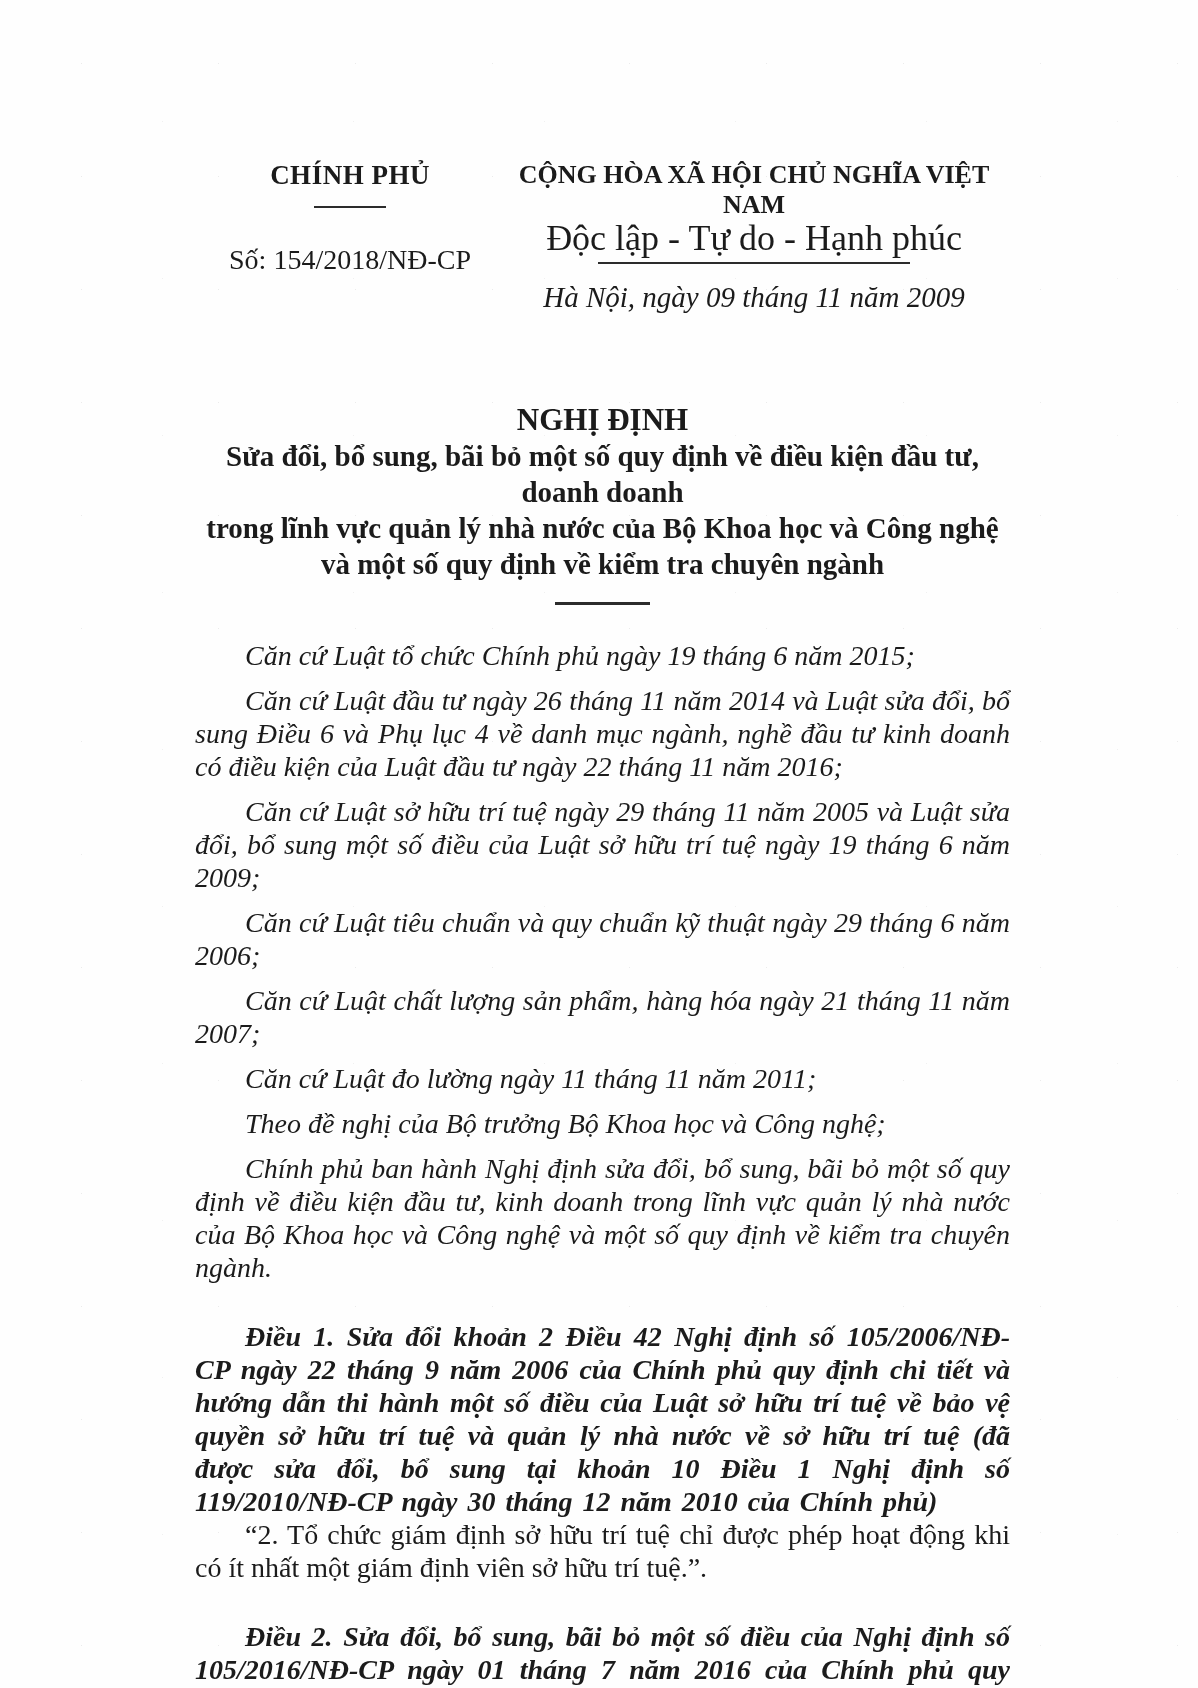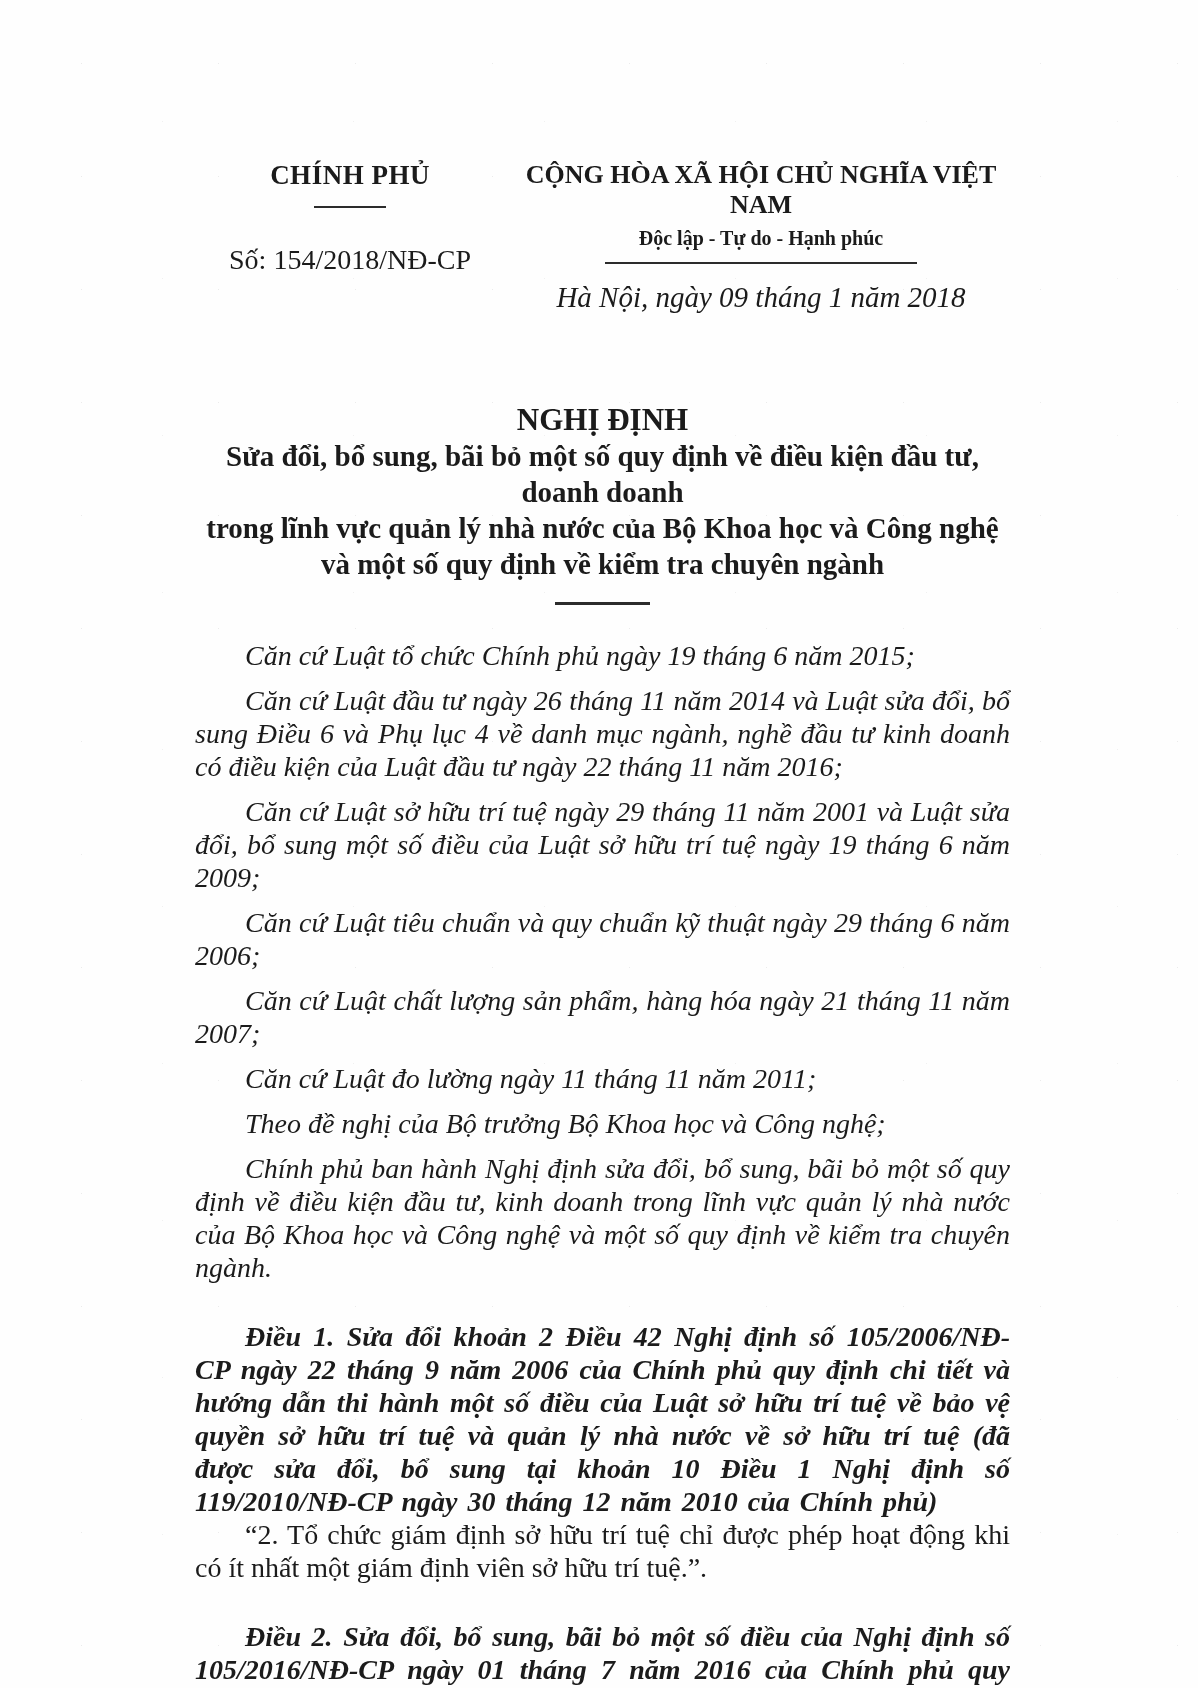--- a/index.html
+++ b/index.html
@@ -36,21 +36,21 @@
     display: flex;
     align-items: flex-start;
   }
   .header-left {
     width: 310px;
     text-align: center;
     flex: 0 0 auto;
   }
   .header-right {
     width: 480px;
-    margin-left: 16px;
+    margin-left: 9px;
     text-align: center;
     flex: 0 0 auto;
   }
   .authority {
     font-weight: bold;
     font-size: 27px;
     line-height: 30px;
     letter-spacing: 0.5px;
   }
   .rule {
@@ -62,22 +62,22 @@
     margin-top: 36px;
     font-size: 28px;
     line-height: 32px;
   }
   .national-title {
     font-weight: bold;
     font-size: 26px;
     line-height: 30px;
   }
   .national-motto {
-    font-weight: bold;
-    font-size: 20px;
+    font-weight: normal;
+    font-size: 36px;
     line-height: 32px;
     margin-top: 2px;
   }
   .rule-motto { width: 312px; margin: 8px auto 0 auto; }
   .place-date {
     font-style: italic;
     font-size: 29px;
     line-height: 34px;
     margin-top: 16px;
   }
@@ -125,36 +125,36 @@
   <div class="header">
     <div class="header-left">
       <div class="authority">CHÍNH PHỦ</div>
       <div class="rule rule-authority"></div>
       <div class="doc-number">Số: 154/2018/NĐ-CP</div>
     </div>
     <div class="header-right">
       <div class="national-title">CỘNG HÒA XÃ HỘI CHỦ NGHĨA VIỆT NAM</div>
       <div class="national-motto">Độc lập - Tự do - Hạnh phúc</div>
       <div class="rule rule-motto"></div>
-      <div class="place-date">Hà Nội, ngày 09 tháng 1 năm 2018</div>
+      <div class="place-date">Hà Nội, ngày 09 tháng 11 năm 2009</div>
     </div>
   </div>
 
   <div class="title-block">
     <div class="doc-type">NGHỊ ĐỊNH</div>
     <div class="subtitle">Sửa đổi, bổ sung, bãi bỏ một số quy định về điều kiện đầu tư, doanh doanh</div>
     <div class="subtitle">trong lĩnh vực quản lý nhà nước của Bộ Khoa học và Công nghệ</div>
     <div class="subtitle">và một số quy định về kiểm tra chuyên ngành</div>
     <div class="rule rule-title"></div>
   </div>
 
   <div class="preamble">
     <p>Căn cứ Luật tổ chức Chính phủ ngày 19 tháng 6 năm 2015;</p>
     <p>Căn cứ Luật đầu tư ngày 26 tháng 11 năm 2014 và Luật sửa đổi, bổ sung Điều 6 và Phụ lục 4 về danh mục ngành, nghề đầu tư kinh doanh có điều kiện của Luật đầu tư ngày 22 tháng 11 năm 2016;</p>
-    <p>Căn cứ Luật sở hữu trí tuệ ngày 29 tháng 11 năm 2001 và Luật sửa đổi, bổ sung một số điều của Luật sở hữu trí tuệ ngày 19 tháng 6 năm 2009;</p>
+    <p>Căn cứ Luật sở hữu trí tuệ ngày 29 tháng 11 năm 2005 và Luật sửa đổi, bổ sung một số điều của Luật sở hữu trí tuệ ngày 19 tháng 6 năm 2009;</p>
     <p>Căn cứ Luật tiêu chuẩn và quy chuẩn kỹ thuật ngày 29 tháng 6 năm 2006;</p>
     <p>Căn cứ Luật chất lượng sản phẩm, hàng hóa ngày 21 tháng 11 năm 2007;</p>
     <p>Căn cứ Luật đo lường ngày 11 tháng 11 năm 2011;</p>
     <p>Theo đề nghị của Bộ trưởng Bộ Khoa học và Công nghệ;</p>
     <p>Chính phủ ban hành Nghị định sửa đổi, bổ sung, bãi bỏ một số quy định về điều kiện đầu tư, kinh doanh trong lĩnh vực quản lý nhà nước của Bộ Khoa học và Công nghệ và một số quy định về kiểm tra chuyên ngành.</p>
   </div>
 
   <div class="body-section">
     <p class="article article-sp">Điều 1. Sửa đổi khoản 2 Điều 42 Nghị định số 105/2006/NĐ-CP ngày 22 tháng 9 năm 2006 của Chính phủ quy định chi tiết và hướng dẫn thi hành một số điều của Luật sở hữu trí tuệ về bảo vệ quyền sở hữu trí tuệ và quản lý nhà nước về sở hữu trí tuệ (đã được sửa đổi, bổ sung tại khoản 10 Điều 1 Nghị định số 119/2010/NĐ-CP ngày 30 tháng 12 năm 2010 của Chính phủ)</p>
     <p class="plain">“2. Tổ chức giám định sở hữu trí tuệ chỉ được phép hoạt động khi có ít nhất một giám định viên sở hữu trí tuệ.”.</p>

